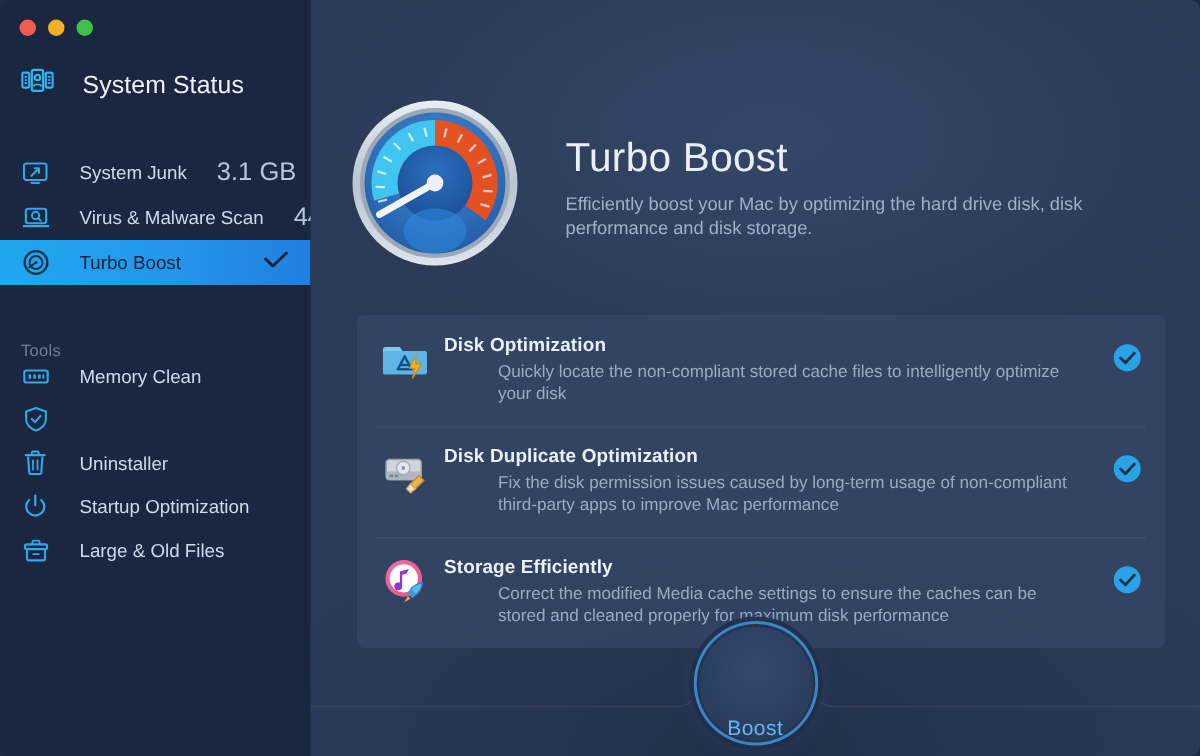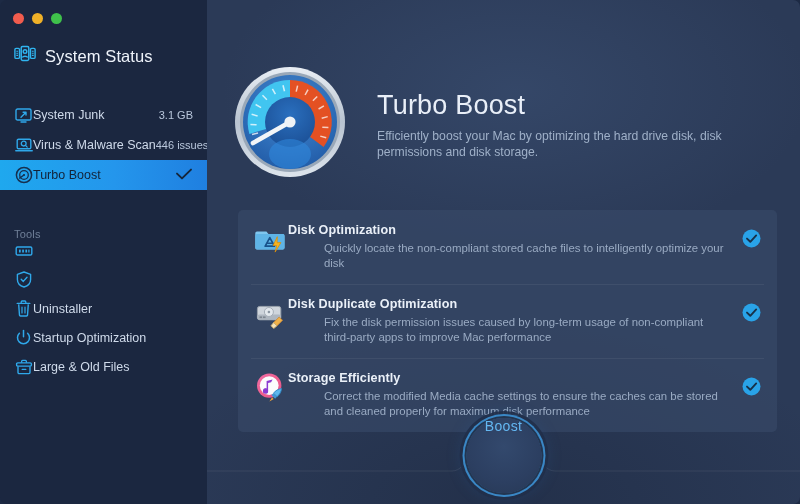--- a/index.html
+++ b/index.html
@@ -25,40 +25,40 @@
     position: absolute; top: 13px; left: 13px;
     display: flex; gap: 8px;
   }
   .light { width: 11px; height: 11px; border-radius: 50%; }
   .l-red { background: #f15c4e; }
   .l-yellow { background: #f0b128; }
   .l-green { background: #3fc14b; }
 
   #brand {
     position: absolute; top: 45px; left: 14px;
-    display: flex; align-items: center; gap: 9px;
+    display: flex; align-items: center; gap: 19px;
   }
   #brand .brand-title {
     color: #eef3fa; font-size: 16.5px; letter-spacing: .1px;
   }
 
   #nav-main { position: absolute; top: 100px; left: 0; width: 207px; }
   .nav-row {
     position: relative;
     height: 30px; display: flex; align-items: center;
-    padding: 0 14px 0 14px; gap: 0;
+    padding: 0 14px 0 14px; gap: 20px;
     color: #cfdaea; font-size: 12.5px;
   }
   .nav-row .nav-icon {
     width: 19px; height: 19px; flex: 0 0 19px;
     display: flex; align-items: center; justify-content: center;
   }
   .nav-row .nav-label { flex: 1 1 auto; white-space: nowrap; }
   .nav-row .nav-meta {
-    font-size: 11px; color: #b9c7dc; white-space: nowrap;
+    font-size: 17px; color: #b9c7dc; white-space: nowrap;
   }
   .nav-row.selected {
     background: linear-gradient(to right, #1fa8ee 0%, #2496ec 55%, #1f7fe0 100%);
     color: #132238;
   }
   .nav-row.selected .nav-label { color: #132238; }
 
   #tools-label {
     position: absolute; top: 228px; left: 14px;
     font-size: 11px; color: #6f7f97; letter-spacing: .2px;
@@ -97,21 +97,21 @@
     position: absolute; left: 31px; top: 210px;
     width: 539px; max-width: 539px;
     width: 539px;
     background: rgba(56,74,105,.62);
     border-radius: 5px;
     overflow: hidden;
   }
   #card { width: 539px; }
   .card-row {
     position: relative;
-    display: flex; align-items: flex-start; gap: 2px;
+    display: flex; align-items: flex-start; gap: 10px;
     padding: 13px 16px 13px 17px;
     min-height: 57px;
   }
   .card-row + .card-row::before {
     content:""; position: absolute; top: 0; left: 13px; right: 13px;
     height: 1px; background: rgba(255,255,255,.06);
   }
   .row-icon { width: 31px; height: 31px; flex: 0 0 31px; margin-top: 1px; }
   .row-text { flex: 1 1 auto; padding-right: 14px; }
   .row-title {
@@ -126,21 +126,21 @@
   #footer {
     position: absolute; left: 0; right: 0; bottom: 0; height: 86px;
   }
   #footer-line {
     position: absolute; left: 0; right: 0; top: 19px; height: 36px;
   }
   #boost-btn {
     position: absolute; left: 50%; bottom: 11px;
     transform: translateX(-50%);
     width: 75px; height: 75px; border-radius: 50%;
-    display: flex; align-items: flex-start; justify-content: center;
+    display: flex; align-items: flex-end; justify-content: center;
     background: radial-gradient(circle at 50% 38%, #33496d 0%, #2c3f61 60%, #273854 100%);
     box-shadow:
       0 0 0 2px rgba(34,48,74,.95),
       0 0 0 4px rgba(62,150,218,.85),
       0 0 0 7px rgba(33,47,73,.9),
       0 0 14px 7px rgba(40,90,150,.22);
     cursor: pointer;
   }
   #boost-label {
     font-size: 14px; color: #64b7f2; letter-spacing: .3px;
@@ -227,20 +227,21 @@
       <div class="nav-row">
         <span class="nav-icon">
           <svg width="18" height="14" viewBox="0 0 18 14">
             <rect x="1.2" y="3" width="15.6" height="8" rx="1.3" fill="none" stroke="#2fa8ea" stroke-width="1.4"></rect>
             <rect x="4" y="5.6" width="1.7" height="2.9" fill="#2fa8ea"></rect>
             <rect x="7.2" y="5.6" width="1.7" height="2.9" fill="#2fa8ea"></rect>
             <rect x="10.4" y="5.6" width="1.7" height="2.9" fill="#2fa8ea"></rect>
             <rect x="13.3" y="5.6" width="1.2" height="2.9" fill="#2fa8ea"></rect>
           </svg>
         </span>
+        <span class="nav-label">Memory Clean</span>
       </div>
 
       <div class="nav-row">
         <span class="nav-icon">
           <svg width="16" height="17" viewBox="0 0 16 17">
             <path d="M8 1 L14.6 3.4 V8.4 C14.6 12.2 11.6 14.9 8 16 C4.4 14.9 1.4 12.2 1.4 8.4 V3.4 Z" fill="none" stroke="#2fa8ea" stroke-width="1.4" stroke-linejoin="round"></path>
             <path d="M5.2 8.3 L7.3 10.4 L11 6.3" fill="none" stroke="#2fa8ea" stroke-width="1.4" stroke-linecap="round" stroke-linejoin="round"></path>
           </svg>
         </span>
       </div>
@@ -336,21 +337,21 @@
 
           <path d="M61 62 L24 83" stroke="#f2f5f8" stroke-width="4.6" stroke-linecap="round"></path>
           <circle cx="61" cy="62" r="5.6" fill="#eef2f6"></circle>
 
           <ellipse cx="61" cy="94" rx="21" ry="15" fill="#2f8ae0" opacity="0.55"></ellipse>
         </svg>
       </div>
 
       <div id="hero-text">
         <div id="hero-title">Turbo Boost</div>
-        <div id="hero-desc">Efficiently boost your Mac by optimizing the hard drive disk, disk permissions and disk storage.</div>
+        <div id="hero-desc">Efficiently boost your Mac by optimizing the hard drive disk, disk performance and disk storage.</div>
       </div>
     </div>
 
     <div id="card">
 
       <div class="card-row">
         <span class="row-icon">
           <svg width="31" height="31" viewBox="0 0 31 31">
             <path d="M2 7.4h9.4l2.1 2.6h14.3a1.7 1.7 0 0 1 1.7 1.7v12.1a1.7 1.7 0 0 1-1.7 1.7H2a1.7 1.7 0 0 1-1.7-1.7V9.1A1.7 1.7 0 0 1 2 7.4z" fill="#7fc6ee"></path>
             <path d="M2 10h25.8a1.7 1.7 0 0 1 1.7 1.7v12.1a1.7 1.7 0 0 1-1.7 1.7H2a1.7 1.7 0 0 1-1.7-1.7V11.7A1.7 1.7 0 0 1 2 10z" fill="#5fb4e6"></path>

